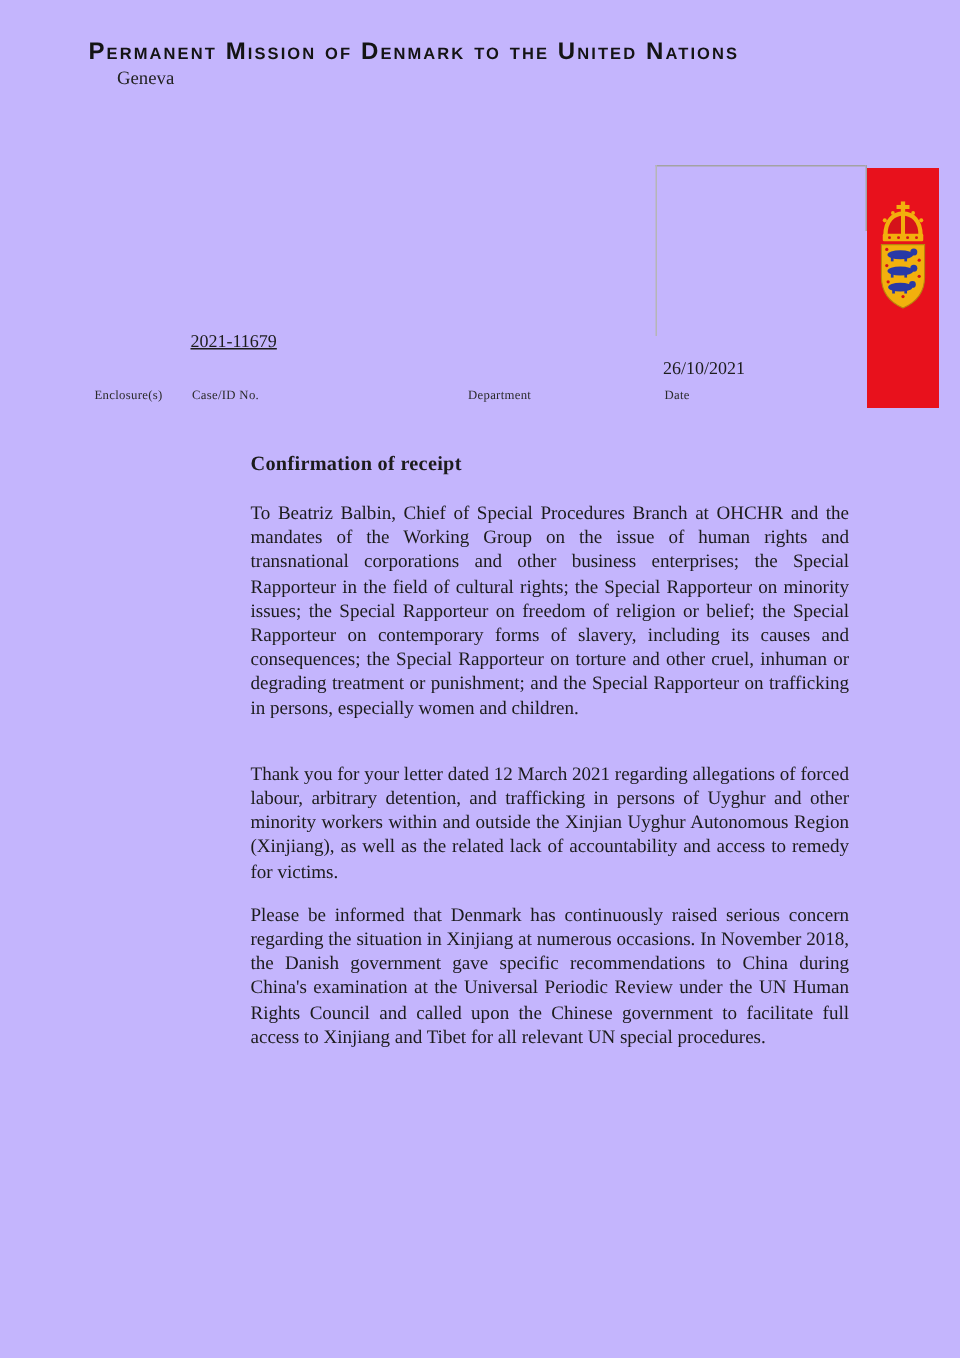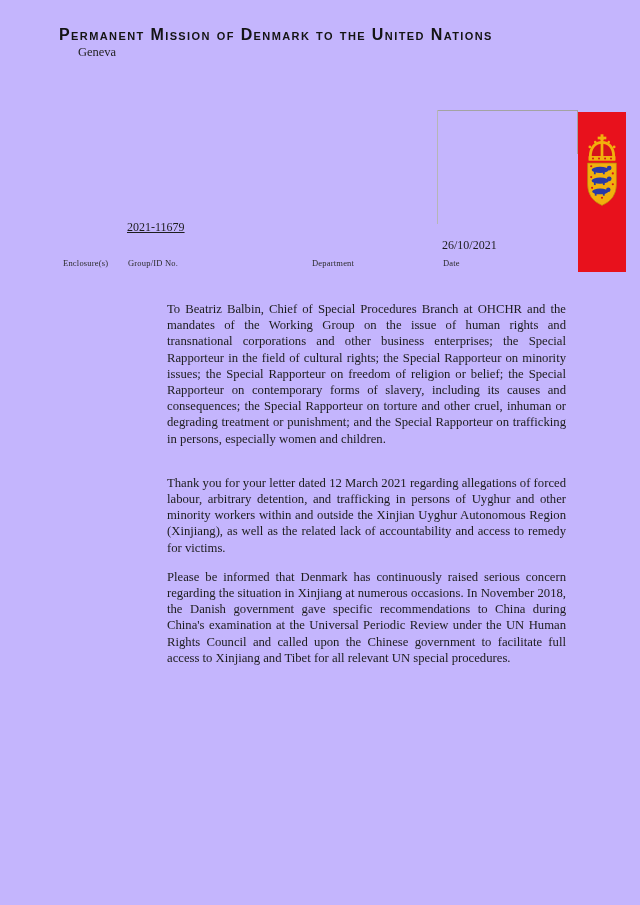--- a/index.html
+++ b/index.html
@@ -116,25 +116,26 @@
           <circle cx="8" cy="47.5" r="1.2"></circle>
           <circle cx="32" cy="55.5" r="1.2"></circle>
           <circle cx="9" cy="59.5" r="1.2"></circle>
           <circle cx="20" cy="70.5" r="1.2"></circle>
         </g>
       </svg>
     </span>
   </div>
 
   <div class="meta-label lbl-enclosure">Enclosure(s)</div>
-  <div class="meta-label lbl-case">Group/ID No.</div>
+  <div class="meta-label lbl-case">Case/ID No.</div>
   <div class="meta-value val-case">2021-11679</div>
   <div class="meta-label lbl-dept">Department</div>
   <div class="meta-label lbl-date">Date</div>
   <div class="meta-value val-date">26/10/2021</div>
 
   <div class="body-col">
+    <h2>Confirmation of receipt</h2>
     <p class="gap-after">To Beatriz Balbin, Chief of Special Procedures Branch at OHCHR and the mandates of the Working Group on the issue of human rights and transnational corporations and other business enterprises; the Special Rapporteur in the field of cultural rights; the Special Rapporteur on minority issues; the Special Rapporteur on freedom of religion or belief; the Special Rapporteur on contemporary forms of slavery, including its causes and consequences; the Special Rapporteur on torture and other cruel, inhuman or degrading treatment or punishment; and the Special Rapporteur on trafficking in persons, especially women and children.</p>
     <p>Thank you for your letter dated 12 March 2021 regarding allegations of forced labour, arbitrary detention, and trafficking in persons of Uyghur and other minority workers within and outside the Xinjian Uyghur Autonomous Region (Xinjiang), as well as the related lack of accountability and access to remedy for victims.</p>
     <p>Please be informed that Denmark has continuously raised serious concern regarding the situation in Xinjiang at numerous occasions. In November 2018, the Danish government gave specific recommendations to China during China's examination at the Universal Periodic Review under the UN Human Rights Council and called upon the Chinese government to facilitate full access to Xinjiang and Tibet for all relevant UN special procedures.</p>
   </div>
 
 </div>
 
 </body></html>

